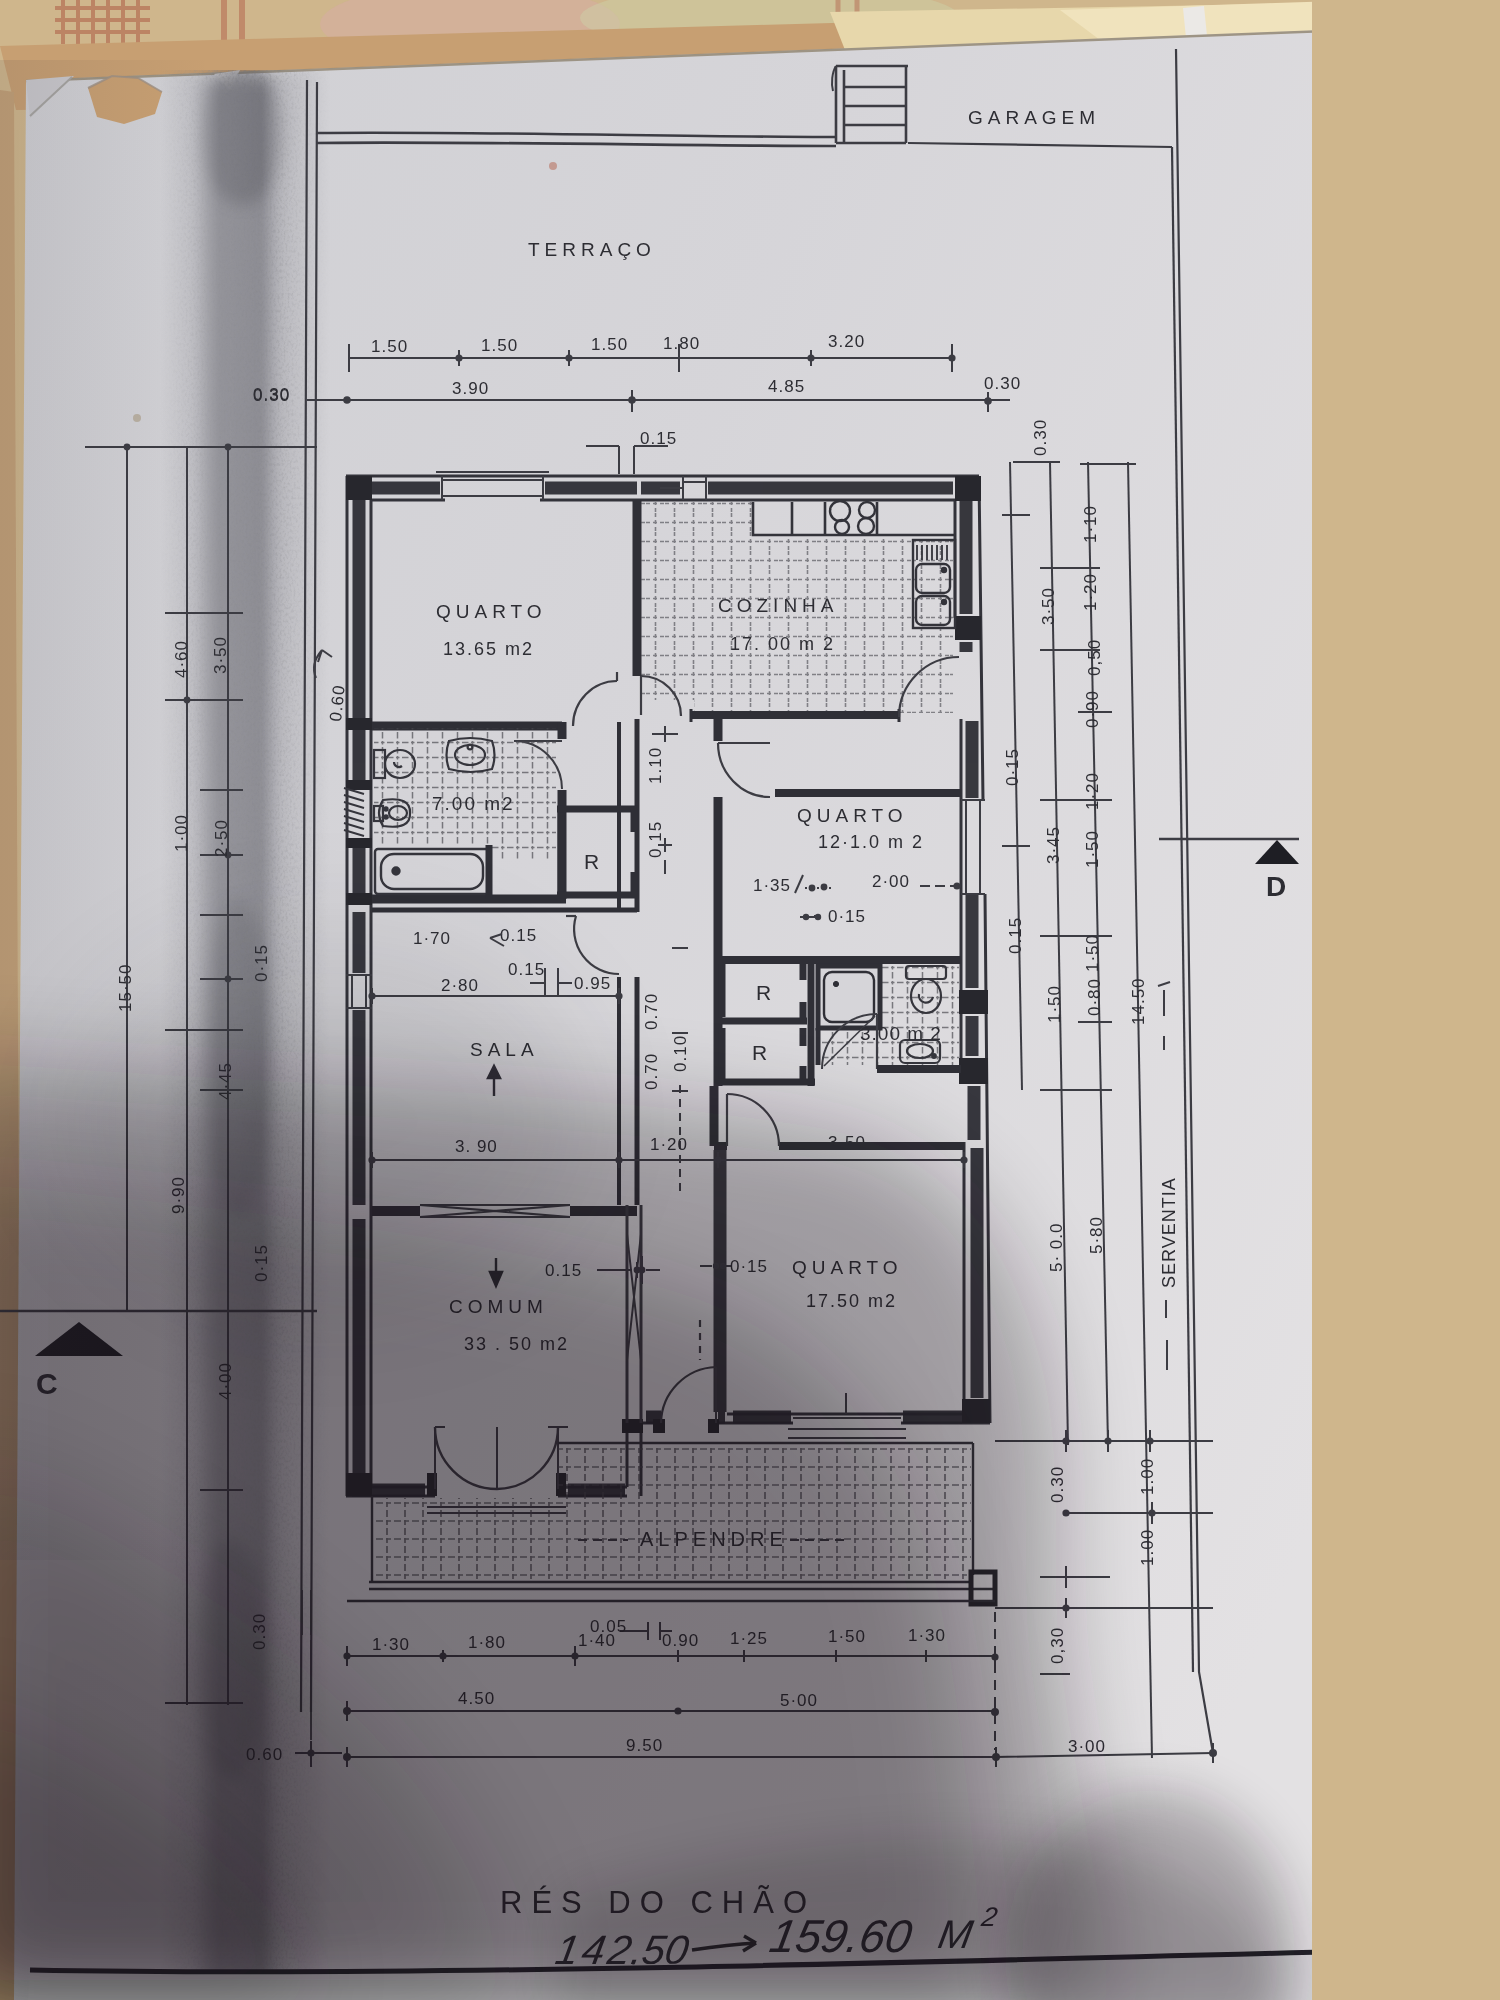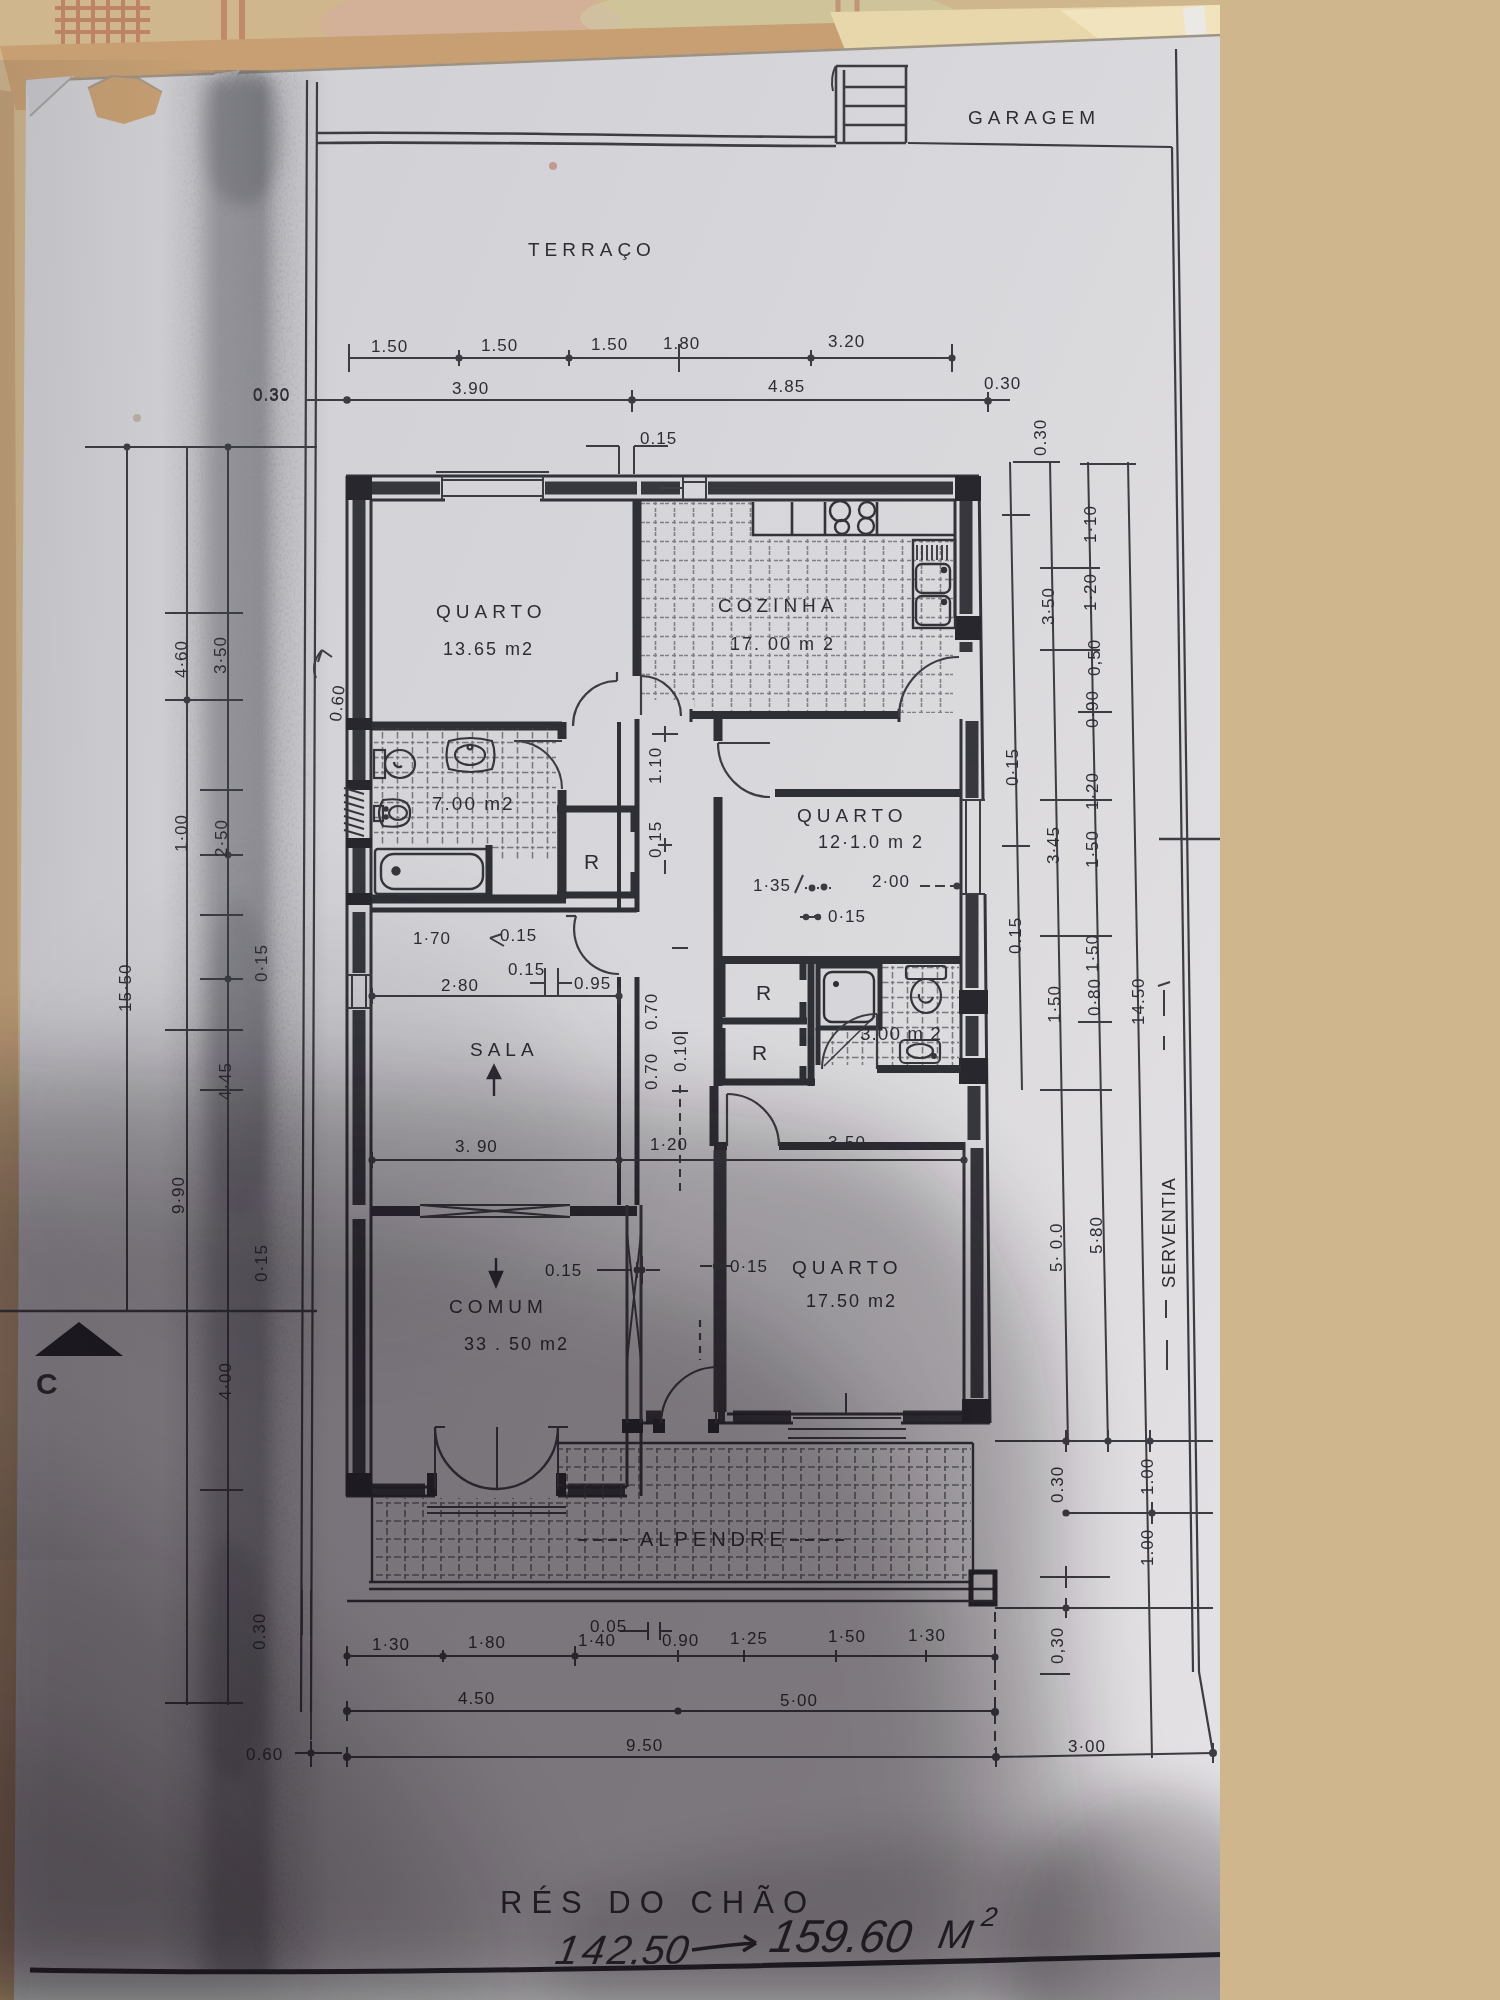--- a/index.html
+++ b/index.html
@@ -1,16 +1,16 @@
 <!DOCTYPE html>
 <html><head>
 <meta charset="utf-8">
 <style>
 html,body{margin:0;padding:0;background:#cfb68c;}
-#page{width:1220px;height:2000px;position:relative;overflow:hidden;font-family:"Liberation Sans",sans-serif;}
+#page{width:1312px;height:2000px;position:relative;overflow:hidden;font-family:"Liberation Sans",sans-serif;}
 svg{display:block;filter:blur(0.45px)}
 text{font-family:"Liberation Sans",sans-serif;fill:#2d2d33;}
 .rm{letter-spacing:5px;font-size:19px;}
 .dm{font-size:17px;letter-spacing:1px;}
 .dv{font-size:17px;letter-spacing:1px;}
 </style>
 </head>
 <body>
 <div id="page">
 <svg width="1500" height="2000" viewBox="0 0 1500 2000">

